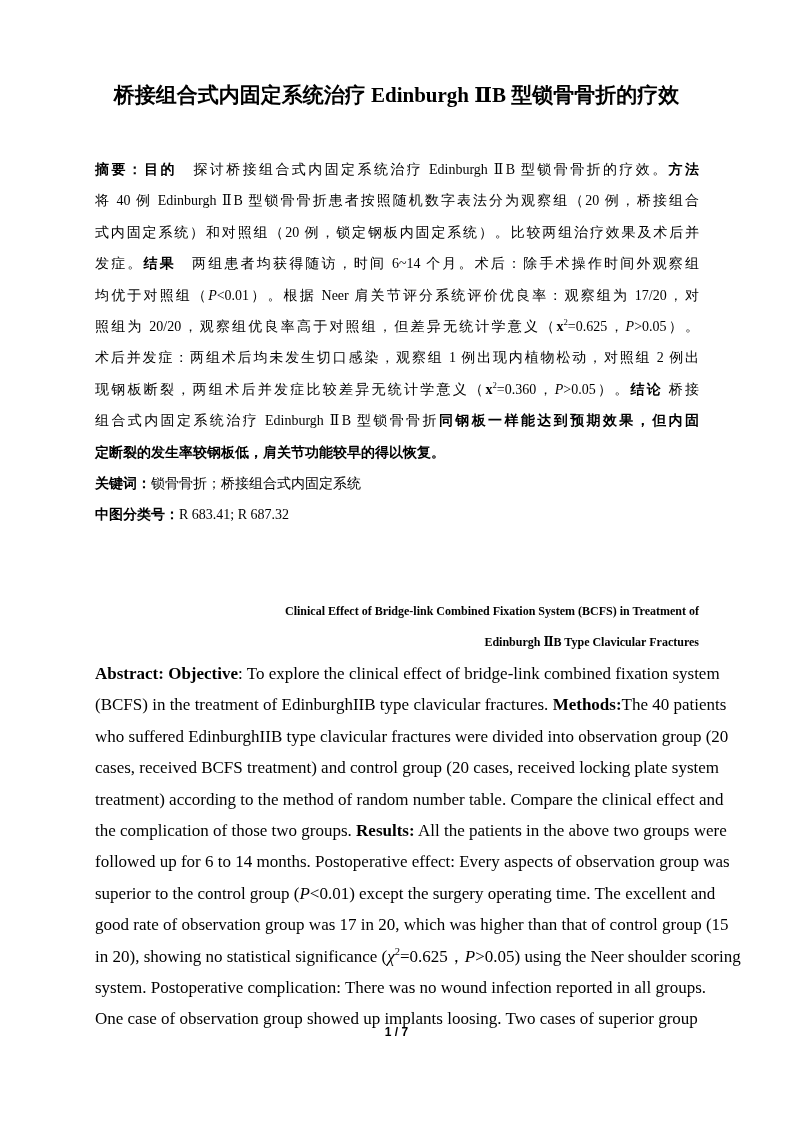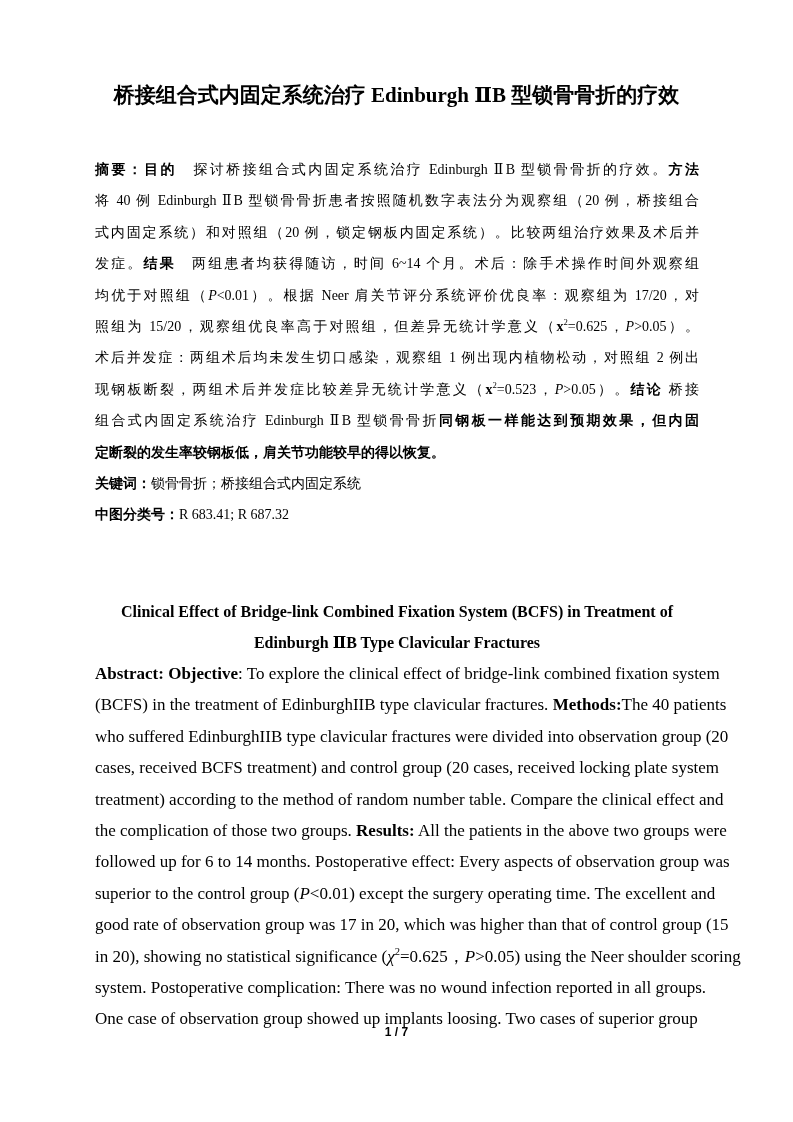--- a/index.html
+++ b/index.html
@@ -32,23 +32,23 @@
     position: absolute;
     left: 0; top: 80px;
     width: 793px; height: 31px;
     line-height: 31px;
     text-align: center;
     font-weight: bold;
     font-size: 21px;
     white-space: nowrap;
   }
   .en-title .line {
-    text-align: center;
+    text-align: right;
     font-weight: bold;
-    font-size: 16px;
+    font-size: 12px;
   }
   .footer {
     position: absolute;
     left: 0; top: 1025px;
     width: 793px; height: 14px;
     line-height: 14px;
     text-align: center;
     font-weight: bold;
     font-size: 12px;
     font-family: "Liberation Sans", "DejaVu Sans", sans-serif;
@@ -59,23 +59,23 @@
 
 <div class="page">
   <div class="zh-title">桥接组合式内固定系统治疗 Edinburgh ⅡB 型锁骨骨折的疗效</div>
 
   <div class="col zh" style="top:154px">
       <div class="line just"><span class="b">摘要：目的</span><span>　探讨桥接组合式内固定系统治疗 Edinburgh ⅡB 型锁骨骨折的疗效。</span><span class="b">方法</span></div>
       <div class="line just"><span>将 40 例 Edinburgh ⅡB 型锁骨骨折患者按照随机数字表法分为观察组（20 例，桥接组合</span></div>
       <div class="line just"><span>式内固定系统）和对照组（20 例，锁定钢板内固定系统）。比较两组治疗效果及术后并</span></div>
       <div class="line just"><span>发症。</span><span class="b">结果</span><span>　两组患者均获得随访，时间 6~14 个月。术后：除手术操作时间外观察组</span></div>
       <div class="line just"><span>均优于对照组（</span><span class="i">P</span><span>&lt;0.01）。根据 Neer 肩关节评分系统评价优良率：观察组为 17/20，对</span></div>
-      <div class="line just"><span>照组为 15/20，观察组优良率高于对照组，但差异无统计学意义（</span><span class="b">x</span><sup>2</sup><span>=0.625，</span><span class="i">P</span><span>&gt;0.05）。</span></div>
+      <div class="line just"><span>照组为 20/20，观察组优良率高于对照组，但差异无统计学意义（</span><span class="b">x</span><sup>2</sup><span>=0.625，</span><span class="i">P</span><span>&gt;0.05）。</span></div>
       <div class="line just"><span>术后并发症：两组术后均未发生切口感染，观察组 1 例出现内植物松动，对照组 2 例出</span></div>
-      <div class="line just"><span>现钢板断裂，两组术后并发症比较差异无统计学意义（</span><span class="b">x</span><sup>2</sup><span>=0.523，</span><span class="i">P</span><span>&gt;0.05）。</span><span class="b">结论</span><span> 桥接</span></div>
+      <div class="line just"><span>现钢板断裂，两组术后并发症比较差异无统计学意义（</span><span class="b">x</span><sup>2</sup><span>=0.360，</span><span class="i">P</span><span>&gt;0.05）。</span><span class="b">结论</span><span> 桥接</span></div>
       <div class="line just"><span>组合式内固定系统治疗 Edinburgh ⅡB 型锁骨骨折</span><span class="b">同钢板一样能达到预期效果，但内固</span></div>
       <div class="line"><span class="b">定断裂的发生率较钢板低，肩关节功能较早的得以恢复。</span></div>
       <div class="line"><span class="b">关键词：</span><span>锁骨骨折；桥接组合式内固定系统</span></div>
       <div class="line"><span class="b">中图分类号：</span><span>R 683.41; R 687.32</span></div>
     </div>
 
   <div class="col en-title" style="top:596px">
       <div class="line"><span class="b">Clinical Effect of Bridge-link Combined Fixation System (BCFS) in Treatment of</span></div>
       <div class="line"><span class="b">Edinburgh ⅡB Type Clavicular Fractures</span></div>
     </div>

